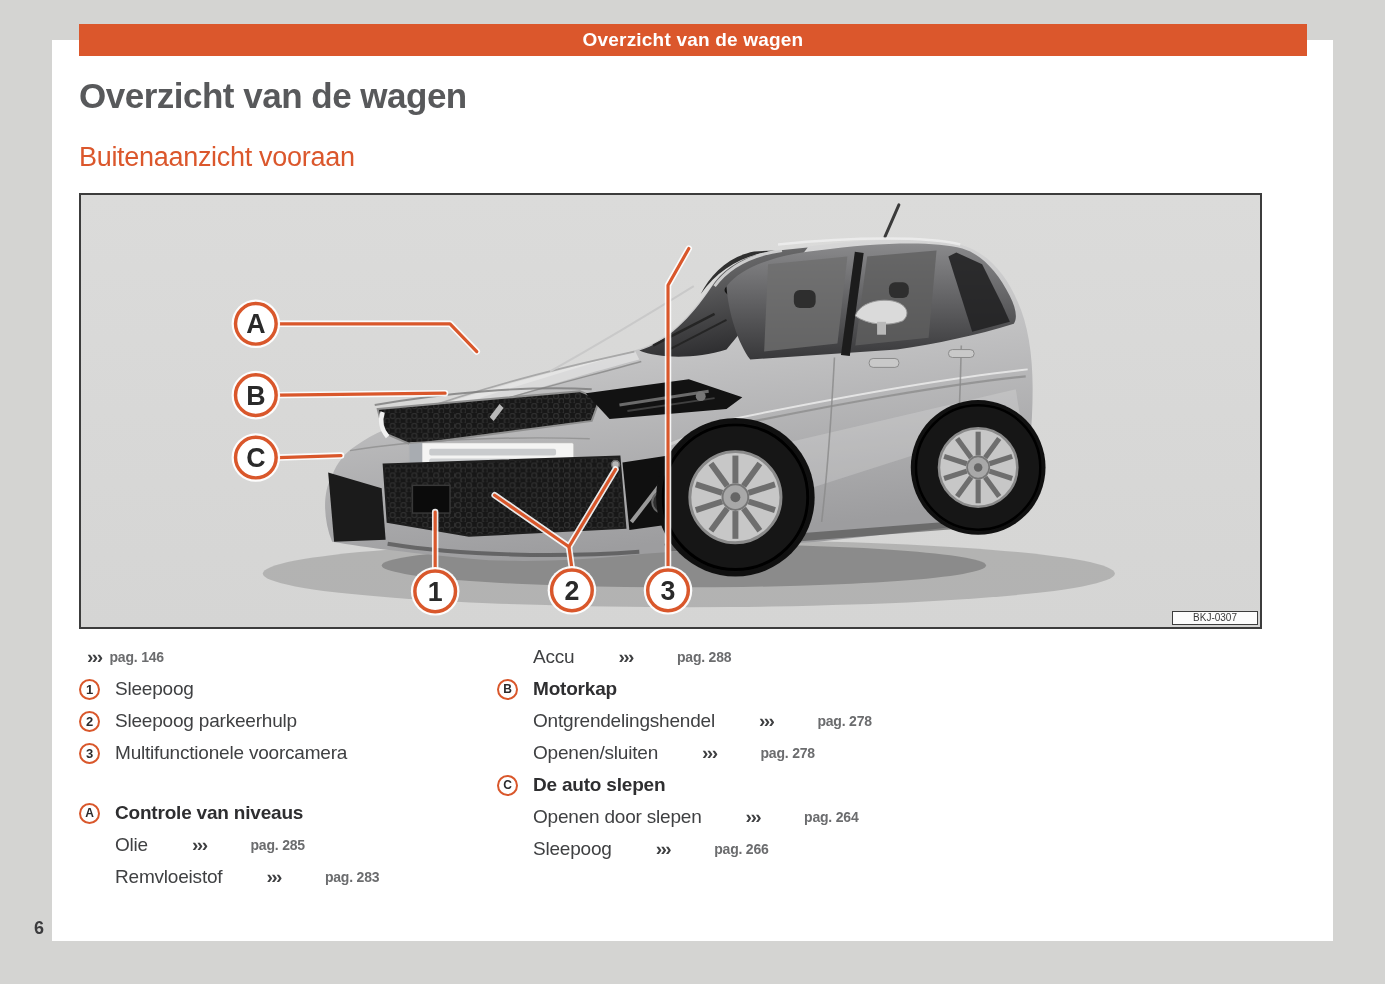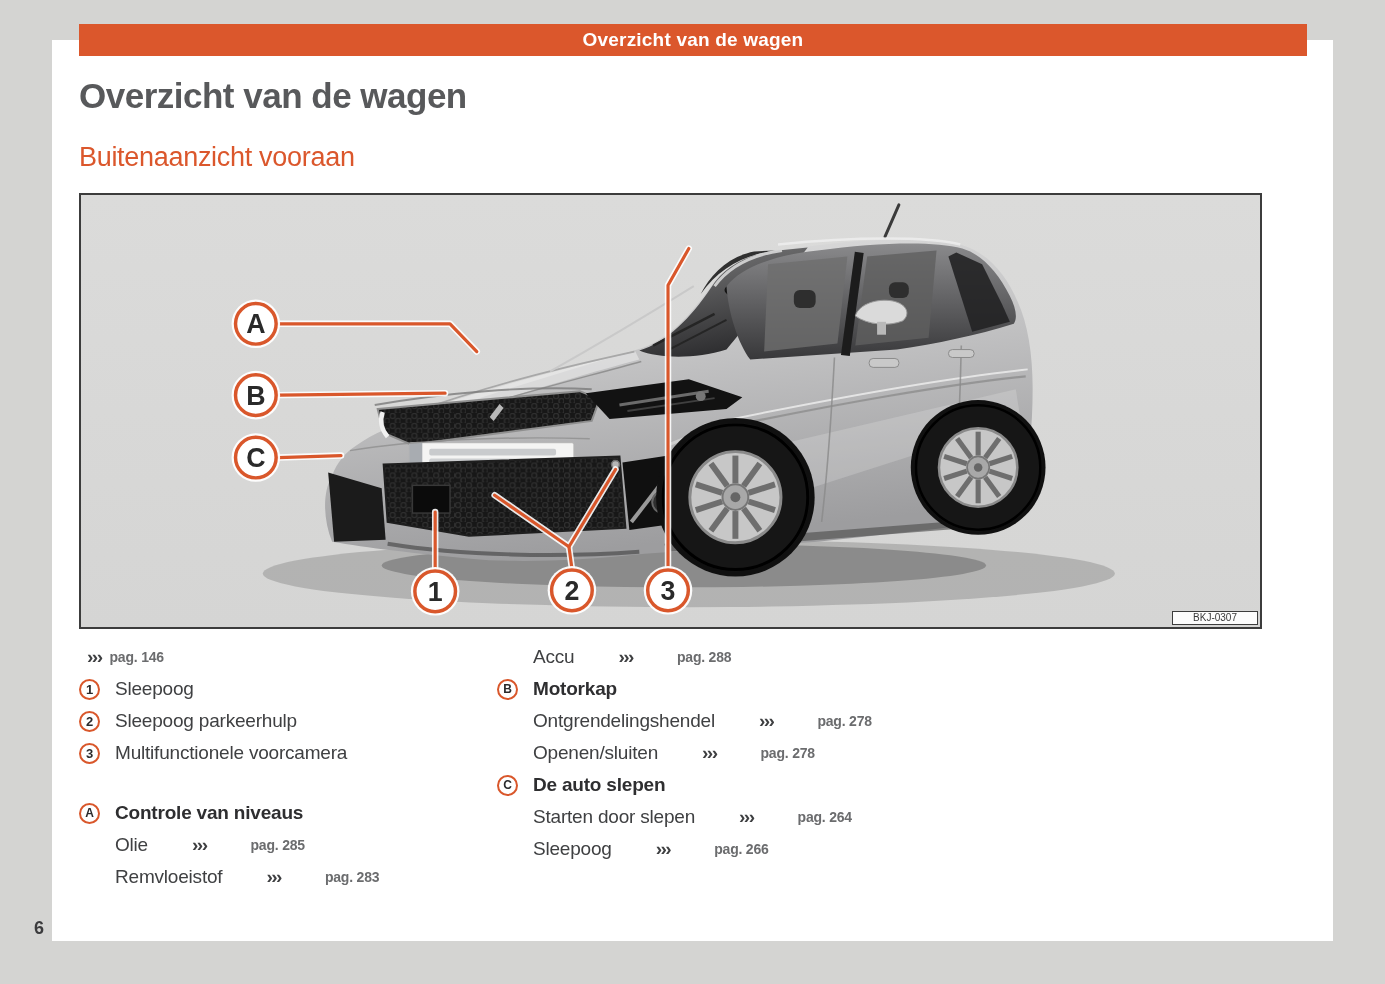--- a/index.html
+++ b/index.html
@@ -312,21 +312,21 @@
       <div class="row entry">
         <span class="t">Openen/sluiten</span>
         <span class="chev">›››</span>
         <span class="ref">pag. 278</span>
       </div>
       <div class="row letter">
         <span class="marker letter">C</span>
         <span class="t">De auto slepen</span>
       </div>
       <div class="row entry">
-        <span class="t">Starten door slepen</span>
+        <span class="t">Openen door slepen</span>
         <span class="chev">›››</span>
         <span class="ref">pag. 264</span>
       </div>
       <div class="row entry">
         <span class="t">Sleepoog</span>
         <span class="chev">›››</span>
         <span class="ref">pag. 266</span>
       </div>
     </div>
 

